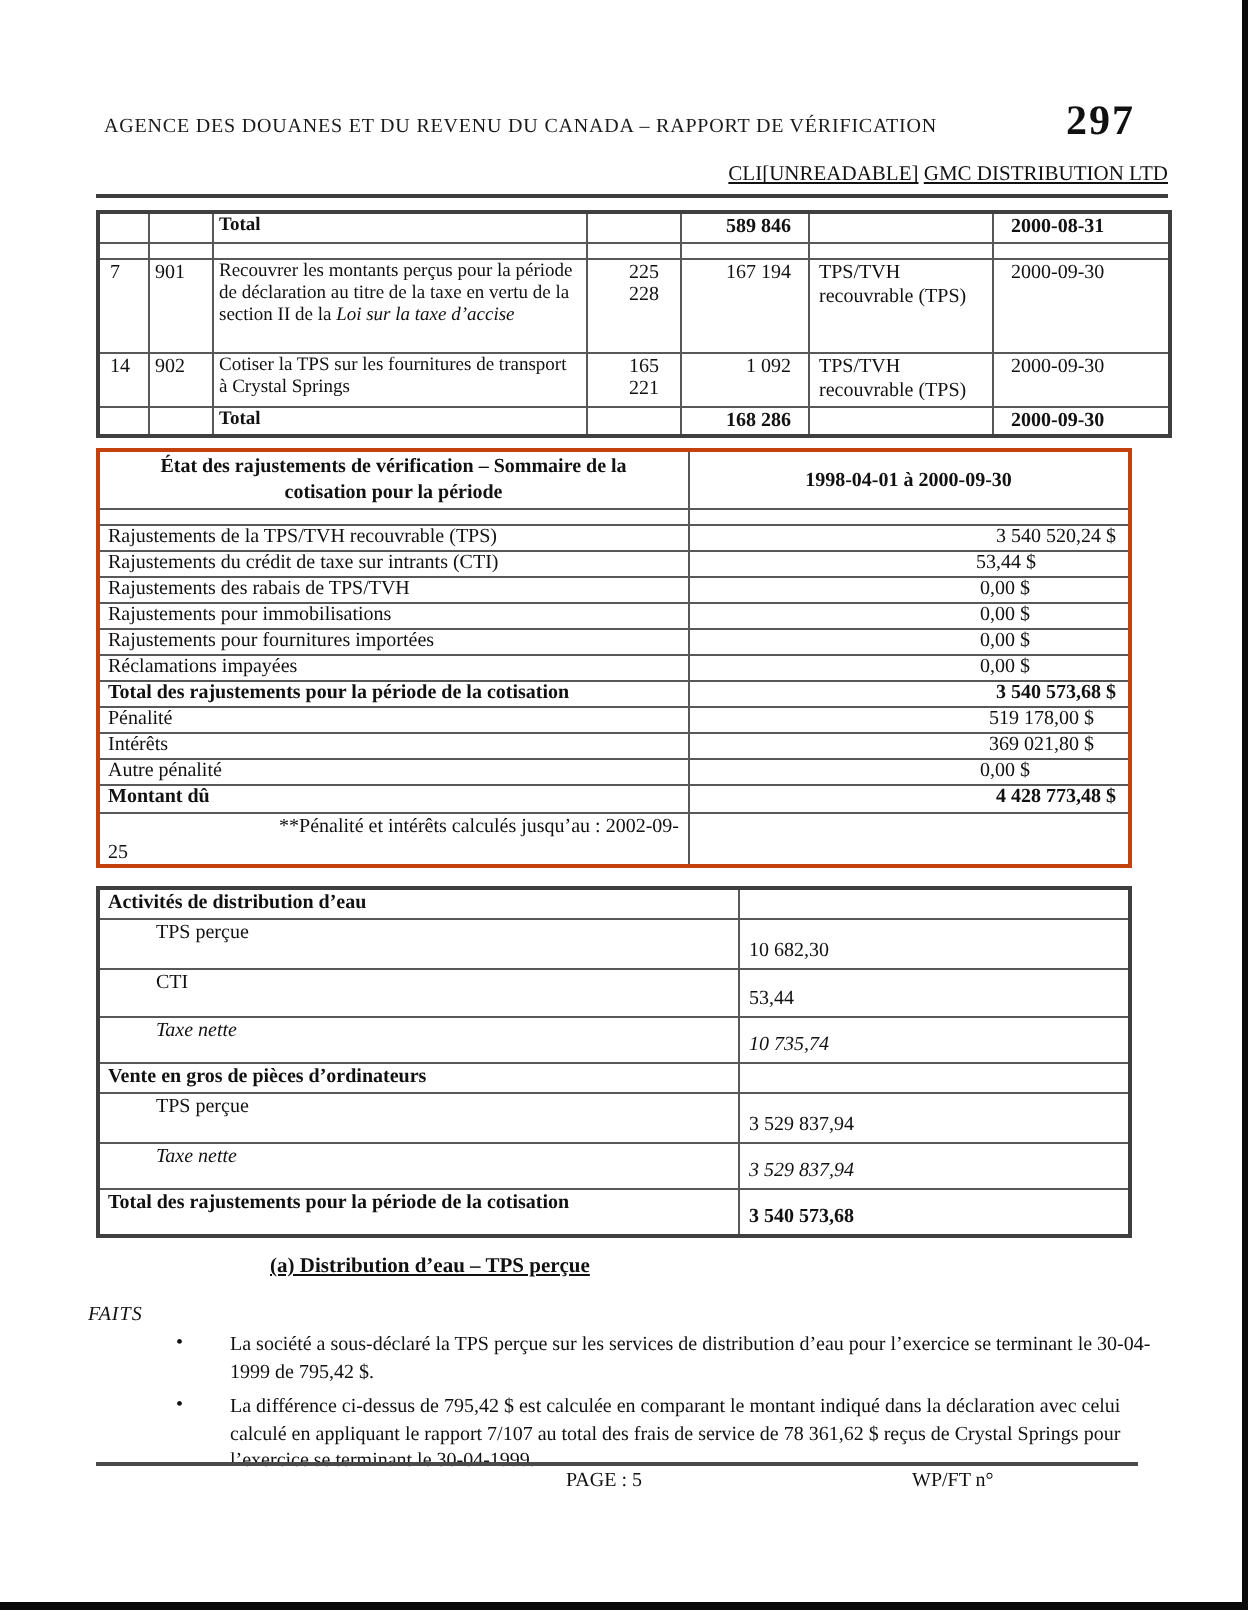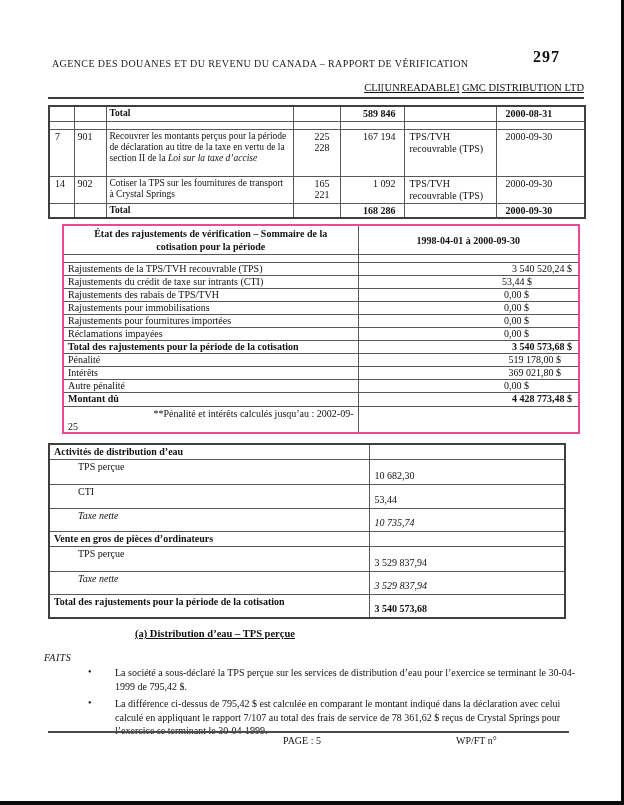--- a/index.html
+++ b/index.html
@@ -6,41 +6,41 @@
   html, body { background: #e8e8e8; }
   body { font-family: "Liberation Serif", "DejaVu Serif", serif; color: #111; }
   .page {
     position: relative; width: 624px; height: 805px;
     background: #ffffff; overflow: hidden; margin: 0 auto;
   }
   .scan-edge-right { position: absolute; top: 0; right: 0; width: 3px; height: 805px; background: #0a0a0a; }
   .scan-edge-bottom { position: absolute; left: 0; bottom: 0; width: 624px; height: 4px; background: #0a0a0a; }
 
   .hdr-line1 { position: absolute; left: 52px; top: 58px; font-size: 10px; letter-spacing: 0.4px; color: #1a1a1a; }
-  .page-stamp { position: absolute; left: 533px; top: 48px; font-size: 16px; font-weight: bold; letter-spacing: 1px; }
+  .page-stamp { position: absolute; left: 533px; top: 48px; font-size: 21px; font-weight: bold; letter-spacing: 1px; }
   .client-line { position: absolute; left: 48px; top: 82px; width: 536px; border-bottom: 2px solid #3c3c3c; padding-bottom: 4px; font-size: 10.5px; text-align: right; }
   .client-line .u { text-decoration: underline; }
 
   table { border-collapse: collapse; table-layout: fixed; }
   td { border: 1px solid #585858; font-size: 10px; vertical-align: top; overflow: hidden; }
 
   
   .t1 { position: absolute; left: 48px; top: 105px; width: 536px; border: 2px solid #3f3f3f; }
   .t1 td { padding: 1px 3px; line-height: 11px; }
   .t1 .desc { font-size: 9.5px; }
   .t1 .num { text-align: left; padding-left: 5px; }
   .t1 .amt1 { padding-left: 21px; }
   .t1 .amt2 { text-align: right; padding-right: 8px; }
   .t1 .date { padding-left: 9px; }
   .t1 .typ { padding-left: 5px; line-height: 12px; }
   .bold { font-weight: bold; }
   .ital { font-style: italic; }
 
   
-  .t2 { position: absolute; left: 62px; top: 224px; width: 516px; border: 2px solid #ec4899; }
+  .t2 { position: absolute; left: 48px; top: 224px; width: 516px; border: 2px solid #c2410c; }
   .t2 td { padding: 0 4px; line-height: 12px; }
   .t2 .hd { text-align: center; font-weight: bold; vertical-align: middle; line-height: 13px; padding: 1px 10px; }
   .t2 .val { text-align: right; }
   .pr-a { padding-right: 6px !important; }
   .pr-b { padding-right: 17px !important; }
   .pr-c { padding-right: 46px !important; }
   .pr-d { padding-right: 49px !important; }
   .t2 .fn1 { text-align: right; line-height: 10px; padding-top: 2px; }
   .t2 .fn2 { text-align: left; line-height: 10px; padding-top: 3px; }
 

